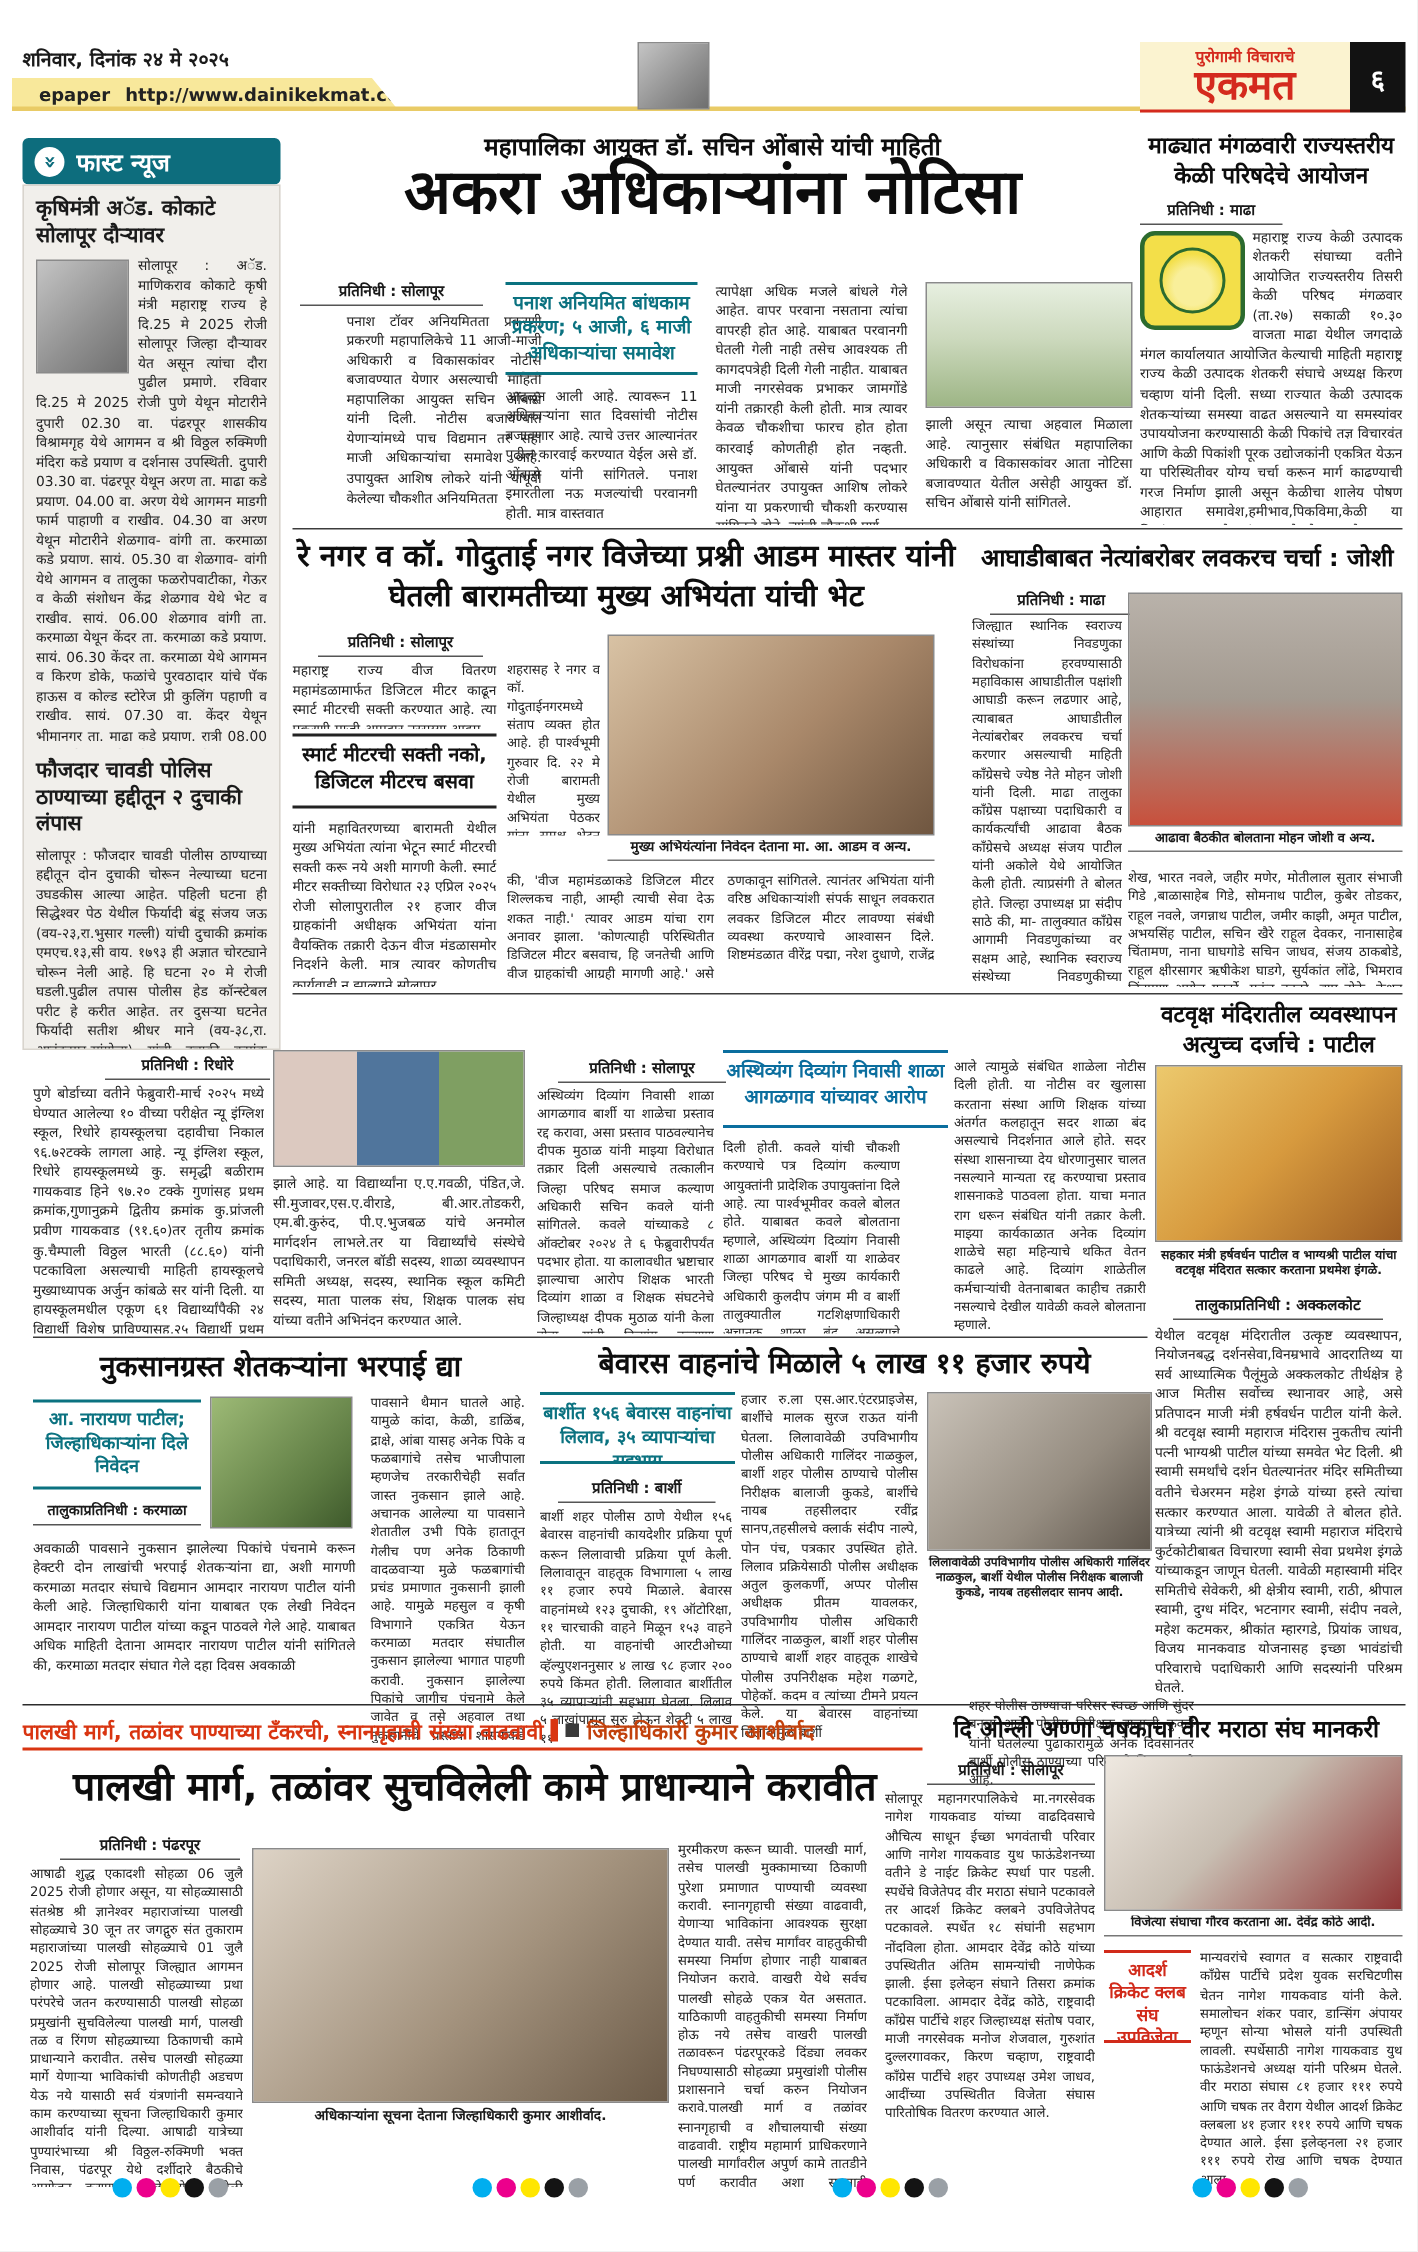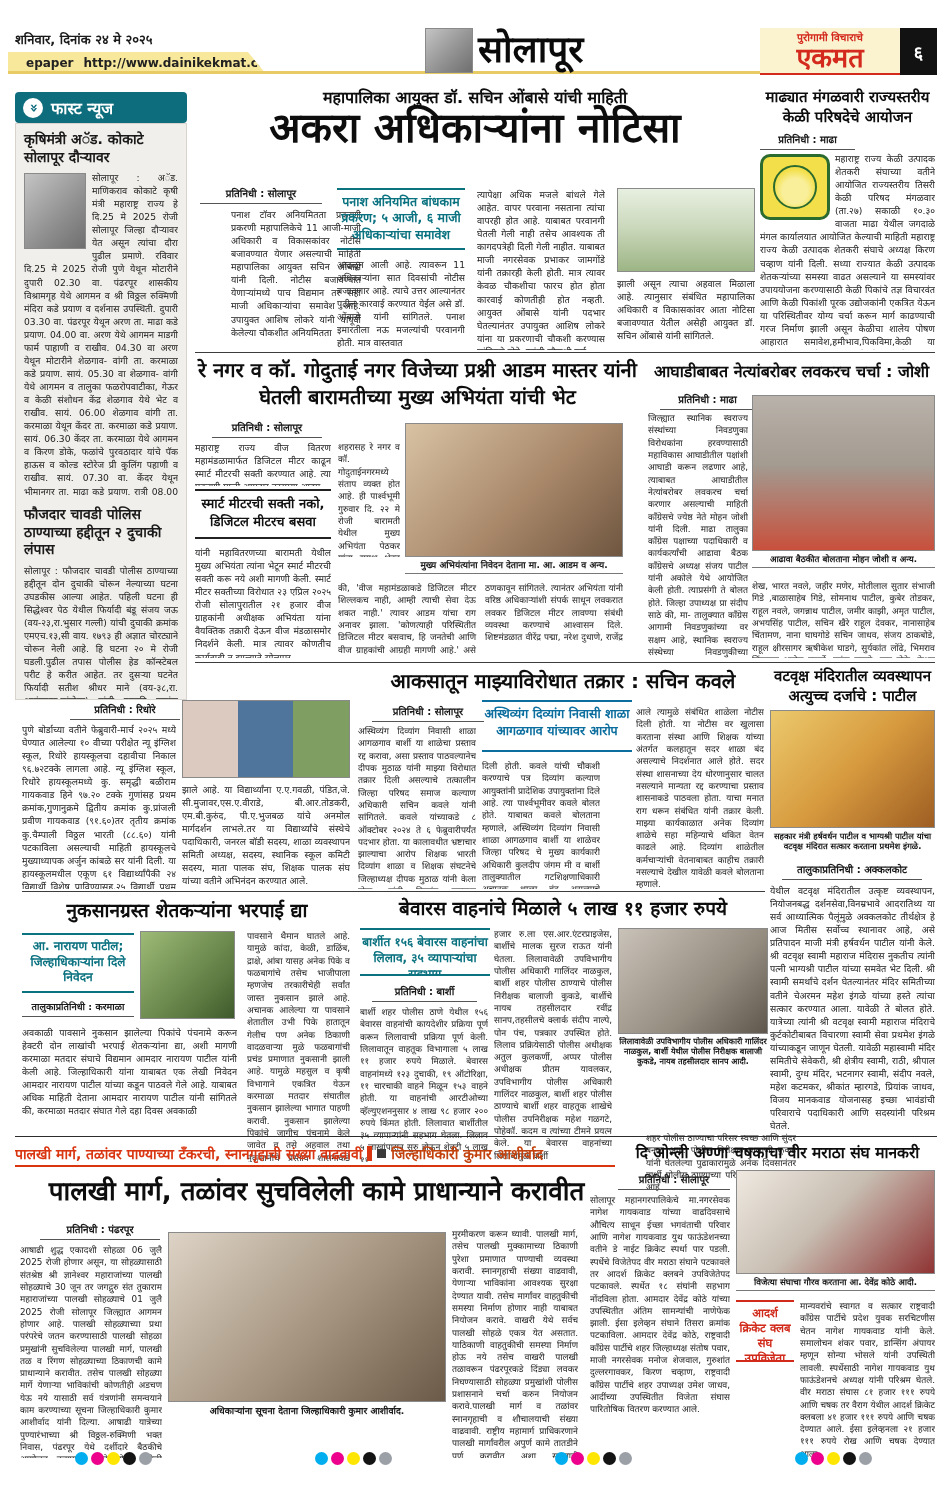--- a/index.html
+++ b/index.html
@@ -41,21 +41,20 @@
 
   <div class="abs" style="left:8px;top:52px;width:258px;height:22px;background:#f8e89b;
               clip-path:polygon(0 0,93% 0,100% 100%,0 100%);display:flex;align-items:center;padding-left:18px;box-sizing:border-box;">
     <span style="font-size:12px;font-weight:bold;color:#222;margin-right:5px;">epaper</span>
     <span style="width:11px;height:11px;border-radius:50%;background:#d42a1e;display:inline-block;margin-right:5px;"></span>
     <span style="font-size:12px;font-weight:bold;color:#222;">http://www.dainikekmat.com</span>
   </div>
   <div class="abs" style="left:8px;top:71px;width:929px;height:3px;background:#e9cb66;"></div>
 
   <div class="abs photo ph-gray" style="left:425px;top:28px;width:48px;height:45px;"></div>
-  <div class="abs" style="left:478px;top:22px;width:230px;font-size:37px;font-weight:bold;color:#0a0a0a;">सोलापूर</div>
 
   <div class="abs" style="left:760px;top:28px;width:140px;height:47px;background:#fbf3d0;text-align:center;
               border-bottom:2px solid #d42a1e;box-sizing:border-box;">
     <div style="font-size:10.5px;font-weight:bold;color:#d42a1e;margin-top:2px;">पुरोगामी विचाराचे</div>
     <div style="font-size:27px;font-weight:bold;color:#d42a1e;line-height:1;">एकमत</div>
   </div>
   <div class="abs" style="left:900px;top:28px;width:37px;height:47px;background:#121212;color:#fff;
               display:flex;align-items:center;justify-content:center;font-size:18px;font-weight:bold;">
     <span>६</span>
   </div>
@@ -124,21 +123,20 @@
   <div class="abs caption" style="left:752px;top:554px;width:183px;font-size:8.6px;border-bottom:1px solid #777;padding-bottom:2px;">आढावा बैठकीत बोलताना मोहन जोशी व अन्य.</div>
   <div class="abs body-sm just" style="left:752px;top:580px;width:183px;height:78px;">शेख, भारत नवले, जहीर मणेर, मोतीलाल सुतार संभाजी गिडे ,बाळासाहेब गिडे, सोमनाथ पाटील, कुबेर तोडकर, राहूल नवले, जगन्नाथ पाटील, जमीर काझी, अमृत पाटील, अभयसिंह पाटील, सचिन खैरे राहूल देवकर, नानासाहेब चिंतामण, नाना घाघगोडे सचिन जाधव, संजय ठाकबोडे, राहूल क्षीरसागर ऋषीकेश घाडगे, सुर्यकांत लोंढे, भिमराव चिंतामण अमोल गडदर्रे, मुकुंद ननवरे, बापू डोके, केशव माने, कृष्णा गाडे, राणबा मासोळे, नागनाथ हांडे, दिलीप घाडगे,अमोल घाडगे, दिपक घनसोडे, सचिन नवले, भारत मोकाशी, व्यंकट मासोळे, मोना मासोळे, व्यंकट वाघमोडे यावेळी आदी उपस्थित होते.</div>
 
   <div class="abs hrule" style="left:195px;top:662px;width:740px;"></div>
 
   <div class="abs byline" style="left:70px;top:702px;width:110px;">प्रतिनिधी : रिधोरे</div>
   <div class="abs photo ph-girls" style="left:182px;top:700px;width:168px;height:78px;"></div>
   <div class="abs body-txt just" style="left:22px;top:723px;width:154px;height:166px;">पुणे बोर्डाच्या वतीने फेब्रुवारी-मार्च २०२५ मध्ये घेण्यात आलेल्या १० वीच्या परीक्षेत न्यू इंग्लिश स्कूल, रिधोरे हायस्कूलचा दहावीचा निकाल ९६.७२टक्के लागला आहे. न्यू इंग्लिश स्कूल, रिधोरे हायस्कूलमध्ये कु. समृद्धी बळीराम गायकवाड हिने ९७.२० टक्के गुणांसह प्रथम क्रमांक,गुणानुक्रमे द्वितीय क्रमांक कु.प्रांजली प्रवीण गायकवाड (९१.६०)तर तृतीय क्रमांक कु.चैम्पाली विठ्ठल भारती (८८.६०) यांनी पटकाविला असल्याची माहिती हायस्कूलचे मुख्याध्यापक अर्जुन कांबळे सर यांनी दिली. या हायस्कूलमधील एकूण ६१ विद्यार्थ्यांपैकी २४ विद्यार्थी विशेष प्राविण्यासह,२५ विद्यार्थी प्रथम श्रेणी तर १० विद्यार्थी द्वितीय श्रेणी मिळवत उत्तीर्ण</div>
   <div class="abs body-txt just" style="left:182px;top:783px;width:168px;height:106px;">झाले आहे. या विद्यार्थ्यांना ए.ए.गवळी, पंडित,जे. सी.मुजावर,एस.ए.वीराडे, बी.आर.तोडकरी, एम.बी.कुरुंद, पी.ए.भुजबळ यांचे अनमोल मार्गदर्शन लाभले.तर या विद्यार्थ्यांचे संस्थेचे पदाधिकारी, जनरल बॉडी सदस्य, शाळा व्यवस्थापन समिती अध्यक्ष, सदस्य, स्थानिक स्कूल कमिटी सदस्य, माता पालक संघ, शिक्षक पालक संघ यांच्या वतीने अभिनंदन करण्यात आले.</div>
 
-  <div class="abs headline" style="left:358px;top:667px;width:410px;font-size:20px;white-space:nowrap;">आकसातून माझ्याविरोधात तक्रार : सचिन कवले</div>
   <div class="abs byline" style="left:372px;top:704px;width:112px;">प्रतिनिधी : सोलापूर</div>
   <div class="abs pullbox" style="left:482px;top:700px;width:150px;height:52px;
        color:#0b6e9e;border-color:#0b6e9e;font-size:12.5px;line-height:1.35;">अस्थिव्यंग दिव्यांग निवासी शाळा आगळगाव यांच्यावर आरोप</div>
   <div class="abs body-sm just" style="left:358px;top:725px;width:118px;height:164px;">अस्थिव्यंग दिव्यांग निवासी शाळा आगळगाव बार्शी या शाळेचा प्रस्ताव रद्द करावा, असा प्रस्ताव पाठवल्यानेच दीपक मुठाळ यांनी माझ्या विरोधात तक्रार दिली असल्याचे तत्कालीन जिल्हा परिषद समाज कल्याण अधिकारी सचिन कवले यांनी सांगितले. कवले यांच्याकडे ८ ऑक्टोबर २०२४ ते ६ फेब्रुवारीपर्यंत पदभार होता. या कालावधीत भ्रष्टाचार झाल्याचा आरोप शिक्षक भारती दिव्यांग शाळा व शिक्षक संघटनेचे जिल्हाध्यक्ष दीपक मुठाळ यांनी केला होता. यांनी दिव्यांग कल्याण आयुक्तांकडे तक्रारी</div>
   <div class="abs body-sm just" style="left:482px;top:760px;width:118px;height:129px;">दिली होती. कवले यांची चौकशी करण्याचे पत्र दिव्यांग कल्याण आयुक्तांनी प्रादेशिक उपायुक्तांना दिले आहे. त्या पार्श्वभूमीवर कवले बोलत होते. याबाबत कवले बोलताना म्हणाले, अस्थिव्यंग दिव्यांग निवासी शाळा आगळगाव बार्शी या शाळेवर जिल्हा परिषद चे मुख्य कार्यकारी अधिकारी कुलदीप जंगम मी व बार्शी तालुक्यातील गटशिक्षणाधिकारी अचानक शाळा बंद असल्याचे निदर्शनात</div>
   <div class="abs body-sm just" style="left:636px;top:706px;width:128px;height:183px;">आले त्यामुळे संबंधित शाळेला नोटीस दिली होती. या नोटीस वर खुलासा करताना संस्था आणि शिक्षक यांच्या अंतर्गत कलहातून सदर शाळा बंद असल्याचे निदर्शनात आले होते. सदर संस्था शासनाच्या देय धोरणानुसार चालत नसल्याने मान्यता रद्द करण्याचा प्रस्ताव शासनाकडे पाठवला होता. याचा मनात राग धरून संबंधित यांनी तक्रार केली. माझ्या कार्यकाळात अनेक दिव्यांग शाळेचे सहा महिन्याचे थकित वेतन काढले आहे. दिव्यांग शाळेतील कर्मचाऱ्यांची वेतनाबाबत काहीच तक्रारी नसल्याचे देखील यावेळी कवले बोलताना म्हणाले.</div>
 
   <div class="abs headline" style="left:770px;top:667px;width:165px;font-size:15px;line-height:1.3;">वटवृक्ष मंदिरातील व्यवस्थापन अत्युच्च दर्जाचे : पाटील</div>
   <div class="abs photo ph-saffron" style="left:770px;top:710px;width:165px;height:118px;"></div>
   <div class="abs caption" style="left:770px;top:831px;width:165px;font-size:8.3px;">सहकार मंत्री हर्षवर्धन पाटील व भाग्यश्री पाटील यांचा वटवृक्ष मंदिरात सत्कार करताना प्रथमेश इंगळे.</div>

